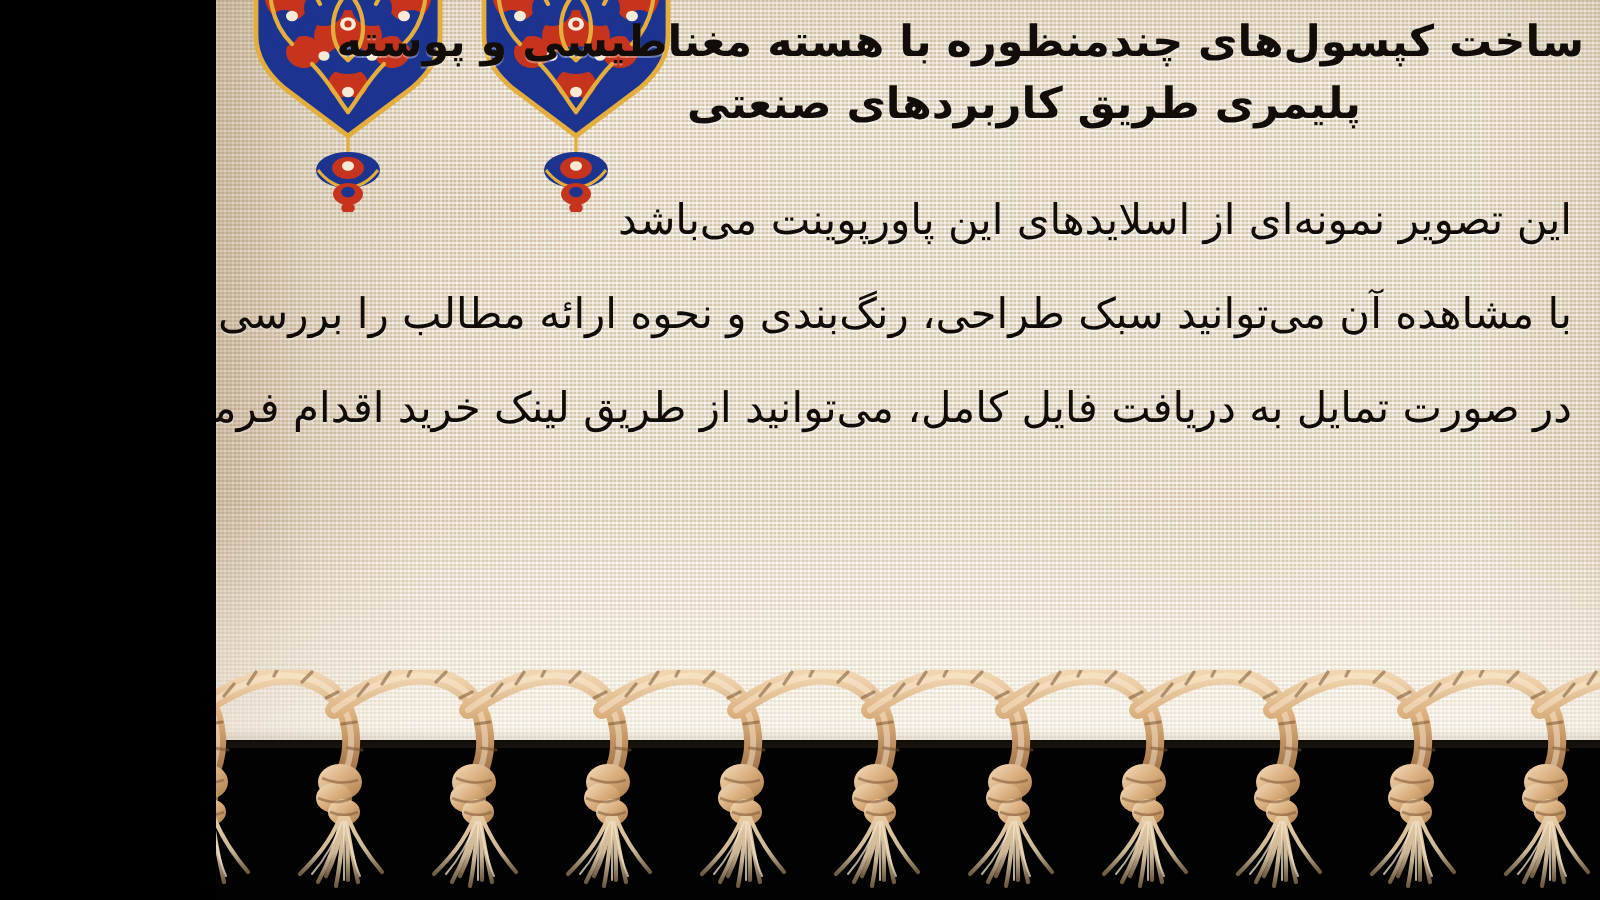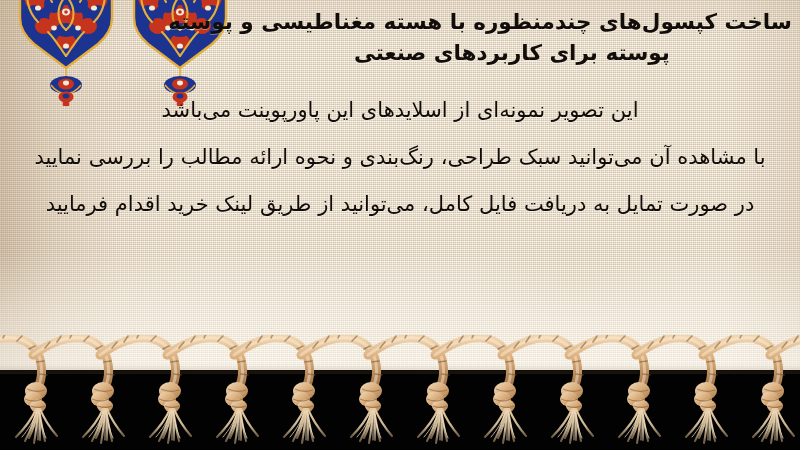--- a/index.html
+++ b/index.html
@@ -4,21 +4,21 @@
 <title>Slide Preview</title>
 <style>
   html, body {
     margin: 0;
     padding: 0;
     background: #000;
   }
 
   #slide {
     position: relative;
-    width: 800px;
+    width: 692px;
     height: 450px;
     overflow: hidden;
     font-family: "DejaVu Sans", "Liberation Sans", sans-serif;
     background: #e9dcc6;
     direction: rtl;
   }
 
   
   .canvas-bg {
     position: absolute;
@@ -88,21 +88,20 @@
     text-shadow: 0 1px 0 rgba(255,255,255,0.35);
   }
   .title-line { display: block; white-space: nowrap; }
   .title-line.l2 { direction: rtl; }
 
   .body-block {
     position: absolute;
     top: 100px;
     right: 14px;
     left: 14px;
-    text-align: center;
     color: #110c07;
     font-size: 21px;
     line-height: 1.0;
   }
   .body-line {
     display: block;
     white-space: nowrap;
     margin-bottom: 26px;
     text-shadow: 0 1px 0 rgba(255,255,255,0.33);
   }
@@ -288,21 +287,21 @@
           <ellipse cx="52" cy="131" rx="7.5" ry="5.5" fill="#c6341d"></ellipse>
           <ellipse cx="52" cy="130" rx="3.4" ry="2.6" fill="#1c348f"></ellipse>
           <ellipse cx="52" cy="138" rx="3.4" ry="2.8" fill="#c6341d"></ellipse>
         </g>
       </svg>
     </div>
   </div>
 
   <div class="title-block">
     <span class="title-line l1">ساخت کپسول‌های چندمنظوره با هسته مغناطیسی و پوسته</span>
-    <span class="title-line l2">پوسته برای کاربردهای صنعتی</span>
+    <span class="title-line l2">پلیمری طریق کاربردهای صنعتی</span>
   </div>
 
   <div class="body-block">
     <span class="body-line">این تصویر نمونه‌ای از اسلایدهای این پاورپوینت می‌باشد</span>
     <span class="body-line">با مشاهده آن می‌توانید سبک طراحی، رنگ‌بندی و نحوه ارائه مطالب را بررسی نمایید</span>
     <span class="body-line">در صورت تمایل به دریافت فایل کامل، می‌توانید از طریق لینک خرید اقدام فرمایید</span>
   </div>
 
   <div class="vignette-bottom"></div>
   <div class="black-band"></div>

